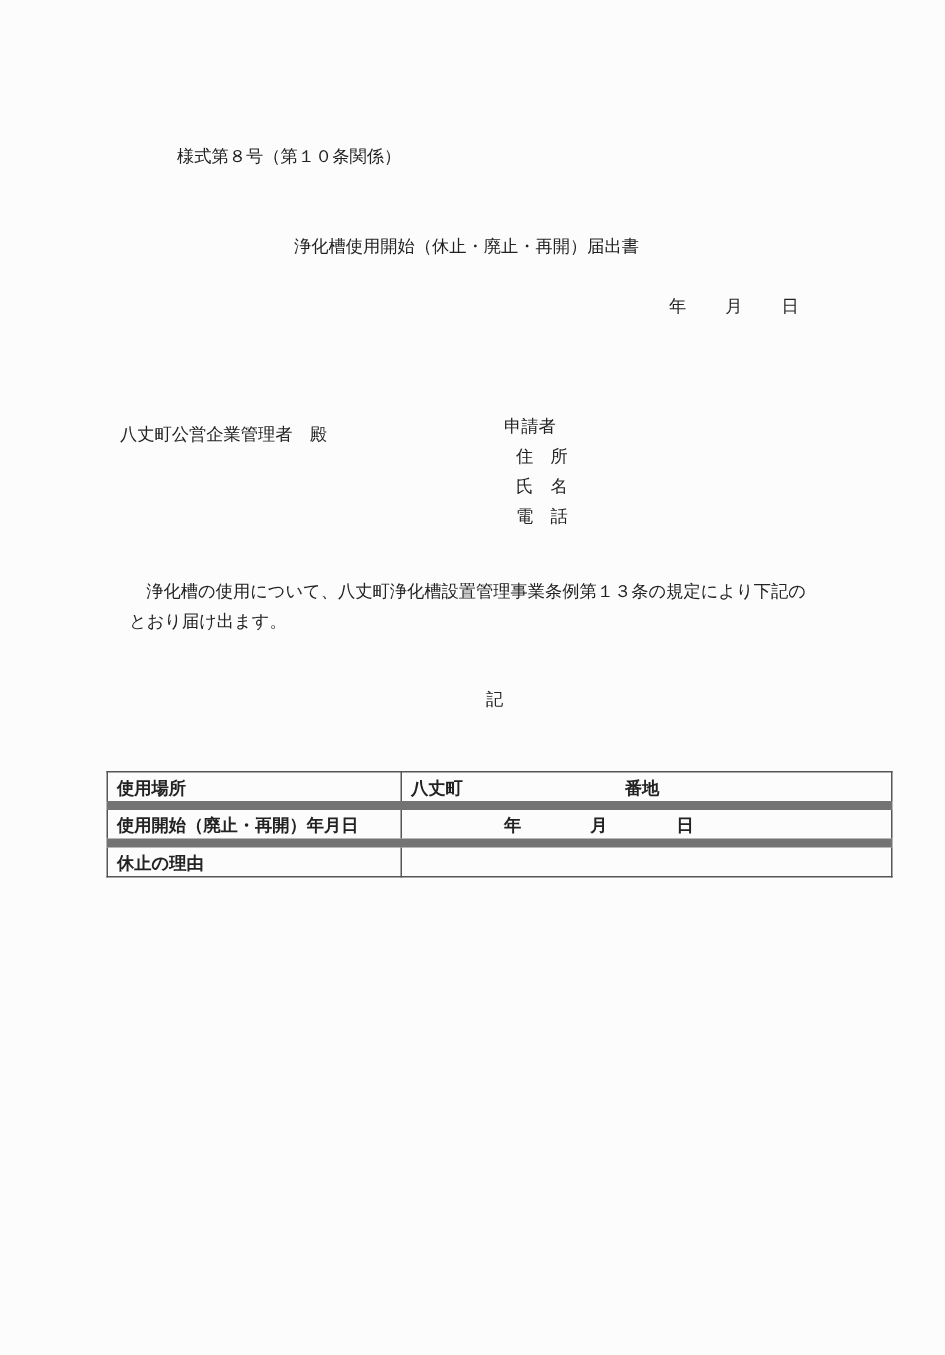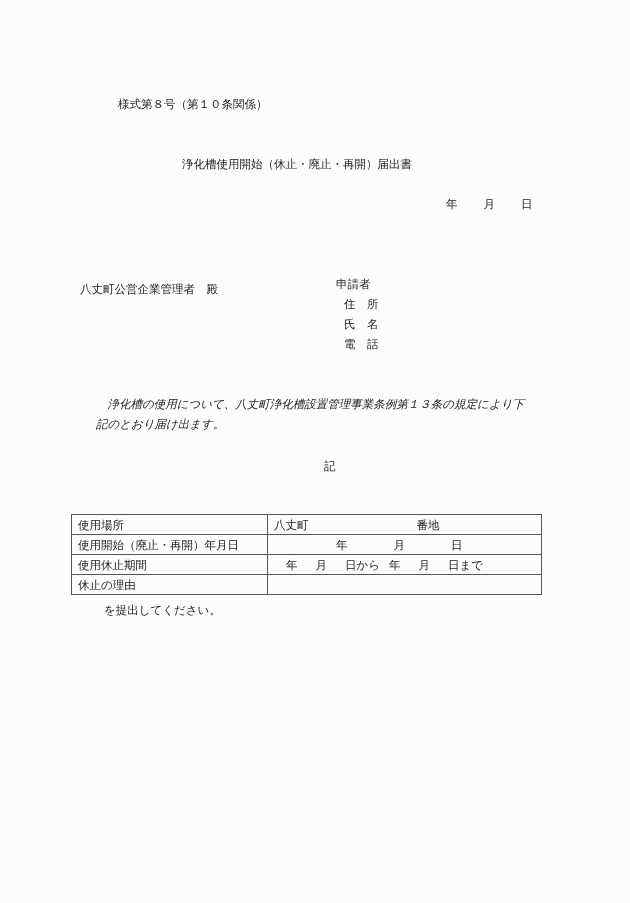--- a/index.html
+++ b/index.html
@@ -11,48 +11,49 @@
       width: 630px;
       height: 903px;
       position: relative;
       overflow: hidden;
       font-family: "DejaVu Serif", "Liberation Serif", serif;
       color: #222;
       font-size: 11.5px;
     }
     .abs { position: absolute; white-space: nowrap; line-height: 14px; }
     .form-number { left: 80px; top: 97px; margin-left: 38px; }
-    .doc-title { left: 182px; top: 157px; }
+    .doc-title { left: 196px; top: 157px; }
     .date-line { left: 446px; top: 197px; }
     .date-line span { display: inline-block; }
     .addressee { left: 80px; top: 238px; margin-top: 44px; }
     .applicant { left: 336px; top: 277px; }
     .applicant .row { height: 20px; line-height: 14px; }
     .applicant .indent { padding-left: 8px; }
     .body-text { left: 80px; top: 378px; width: 470px; white-space: normal; line-height: 20px; }
-    .body-text p { margin: 16px; text-indent: 1em; font-style: italic; }
+    .body-text p { margin: 6px; text-indent: 1em; }
     .ki { left: 324px; top: 459px; }
 
     table.info {
       position: absolute;
       left: 71px;
       top: 514px;
-      width: 471px;
+      width: 524px;
       border-collapse: collapse;
       table-layout: fixed;
+      font-weight: bold;
     }
     table.info td {
       border: 1px solid #555;
       height: 19px;
       padding: 0 6px;
       line-height: 14px;
       white-space: nowrap;
       font-size: 11.5px;
     }
-    table.info tr + tr td { border-top: 1px solid #737373; }
+    table.info tr + tr td { border-top: 6px solid #737373; }
     table.info td.label { width: 183px; }
     .cell-flex { display: flex; align-items: flex-end; }
     .note { left: 80px; top: 600px; line-height: 20px; }
     .note .line2 { padding-left: 24px; }
   </style>
 </head>
 <body>
 
 <div class="abs form-number">様式第８号（第１０条関係）</div>
 
@@ -96,40 +97,20 @@
         <span style="width:62px;display:inline-block"></span>
         <span>年</span>
         <span style="width:46px;display:inline-block"></span>
         <span>月</span>
         <span style="width:46px;display:inline-block"></span>
         <span>日</span>
       </div>
     </td>
   </tr>
   <tr>
-    <td class="label">使用休止期間</td>
-    <td>
-      <div class="cell-flex">
-        <span style="width:12px;display:inline-block"></span>
-        <span>年</span>
-        <span style="width:18px;display:inline-block"></span>
-        <span>月</span>
-        <span style="width:18px;display:inline-block"></span>
-        <span>日から</span>
-        <span style="width:9px;display:inline-block"></span>
-        <span>年</span>
-        <span style="width:18px;display:inline-block"></span>
-        <span>月</span>
-        <span style="width:18px;display:inline-block"></span>
-        <span>日まで</span>
-      </div>
-    </td>
-  </tr>
-  <tr>
     <td class="label">休止の理由</td>
     <td></td>
   </tr>
 </tbody>
   </table>
 
 <div class="abs note">
-  <div class="line2">を提出してください。</div>
 </div>
 
 </body></html>

